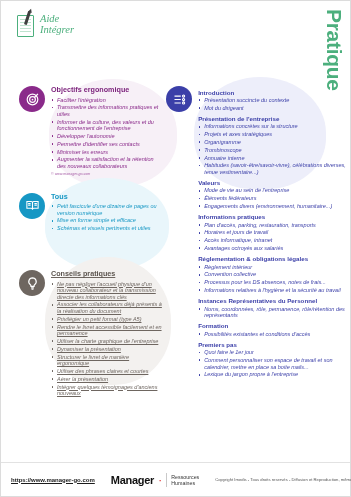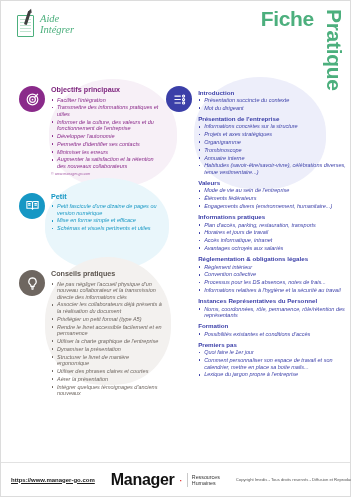--- a/index.html
+++ b/index.html
@@ -90,34 +90,34 @@
   .p-purple .bubble{background:#f6eef6;}
 
   .p-blue{color:#3b3fa8;} .p-blue .sec-title,.p-blue .sub-title{color:#3b3fa8;}
   .p-blue .ico{background:#3b3fa8;}
   .p-blue .bubble{background:#eceefa;}
 
   .p-cyan{color:#1697c4;} .p-cyan .sec-title{color:#1697c4;}
   .p-cyan .ico{background:#1697c4;}
   .p-cyan .bubble{background:#e8f6fb;}
 
-  .p-grey{color:#6e6660;} .p-grey .sec-title{color:#5d5650;}
+  .p-grey{color:#6e6660;text-decoration:underline;} .p-grey .sec-title{color:#5d5650;}
   .p-grey .ico{background:#6e6660;}
   .p-grey .bubble{background:#f2f0ee;}
 
   
   .ftr{
     position:absolute;left:0;right:0;bottom:0;height:34px;
     border-top:1px solid #e2e2e2;display:flex;align-items:center;
     padding:0 10px;box-sizing:border-box;gap:8px;
   }
   .ftr-url{font-size:6px;font-weight:700;color:#1b1b1b;white-space:nowrap;}
   .ftr-mid{flex:1 1 auto;}
   .mg{display:flex;align-items:center;gap:4px;}
-  .mg-name{font-size:16px;font-weight:700;color:#111;letter-spacing:-0.3px;}
+  .mg-name{font-size:11px;font-weight:700;color:#111;letter-spacing:-0.3px;}
   .mg-dot{color:#e23b3b;font-size:13px;line-height:10px;}
   .mg-bar{width:1px;height:14px;background:#c9c9c9;}
   .mg-sub{font-size:5.3px;color:#333;line-height:6px;}
   .ftr-legal{font-size:4.2px;color:#555;white-space:nowrap;}
 </style>
 </head>
 <body>
 
 <div class="page">
 
@@ -125,42 +125,41 @@
     <div class="logo-wrap">
       <span class="logo-ico">
         <span class="sheet"></span>
           <span class="pen"></span>
       </span>
       <span class="logo-txt">
         <span>Aide</span><br>
         <span>Intégrer</span>
       </span>
     </div>
-    <div class="fiche">Fiche</div>
     <div class="pratique">Pratique</div>
   </div>
 
   <div class="cols">
 
     <div class="col col-left">
 
       <div class="block p-purple">
         <div class="bubble" style="left:30px;top:-6px;width:128px;height:108px;background:#f7f0f7;"></div>
         <div class="row">
           <div class="ico">
             <svg width="15" height="15" viewBox="0 0 24 24" fill="none" stroke="#ffffff" stroke-width="1.9">
               <circle cx="12" cy="12" r="8.5"></circle>
                 <circle cx="12" cy="12" r="4.6"></circle>
                 <circle cx="12" cy="12" r="1.4" fill="#fff" stroke="none"></circle>
               <path d="M15 9 L20.5 3.5"></path>
                 <path d="M19 3 l1.6 1.6"></path>
             </svg>
           </div>
           <div class="body">
-            <div class="sec-title">Objectifs principaux</div>
+            <div class="sec-title">Objectifs ergonomique</div>
             <ul>
               <li>Faciliter l'intégration</li>
               <li>Transmettre des informations pratiques et utiles</li>
               <li>Informer de la culture, des valeurs et du fonctionnement de l'entreprise</li>
               <li>Développer l'autonomie</li>
               <li>Permettre d'identifier ses contacts</li>
               <li>Minimiser les erreurs</li>
               <li>Augmenter la satisfaction et la rétention des nouveaux collaborateurs</li>
             </ul>
             <div class="credit">© www.manager-go.com</div>
@@ -172,21 +171,21 @@
         <div class="bubble" style="left:26px;top:-14px;width:124px;height:92px;background:#e9f6fb;"></div>
         <div class="row">
           <div class="ico">
             <svg width="15" height="15" viewBox="0 0 24 24" fill="none" stroke="#ffffff" stroke-width="1.7">
               <path d="M3 5.5h7a2 2 0 0 1 2 2v11a2 2 0 0 0-2-2H3z"></path>
               <path d="M21 5.5h-7a2 2 0 0 0-2 2v11a2 2 0 0 1 2-2h7z"></path>
               <path d="M5 9h4M5 11.5h4M15 9h4M15 11.5h4"></path>
             </svg>
           </div>
           <div class="body">
-            <div class="sec-title">Petit</div>
+            <div class="sec-title">Tous</div>
             <ul>
               <li>Petit fascicule d'une dizaine de pages ou version numérique</li>
               <li>Mise en forme simple et efficace</li>
               <li>Schémas et visuels pertinents et utiles</li>
             </ul>
           </div>
         </div>
       </div>
 
       <div class="block p-grey" style="margin-top:36px;">

